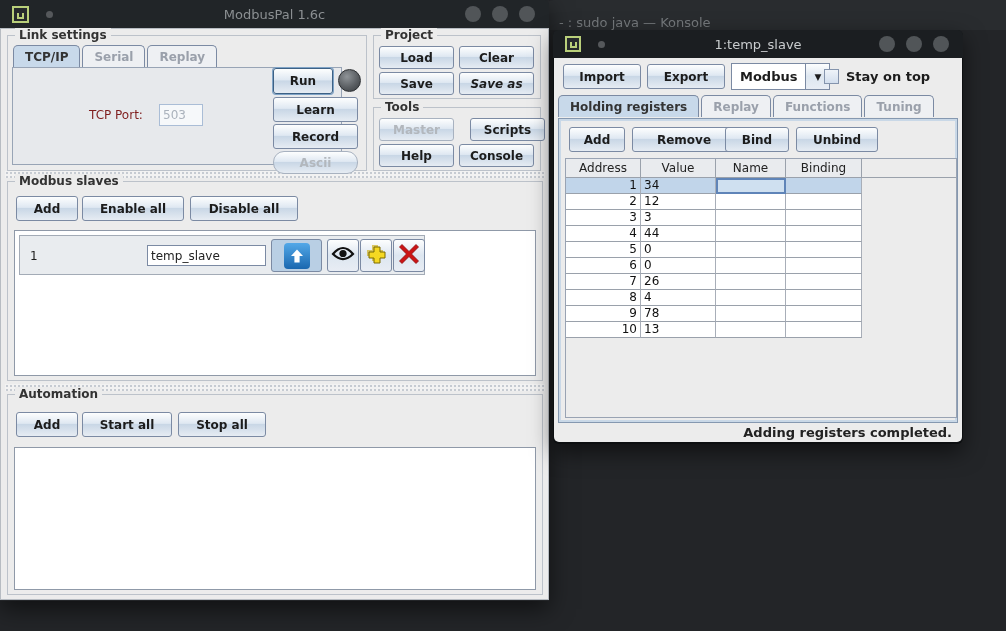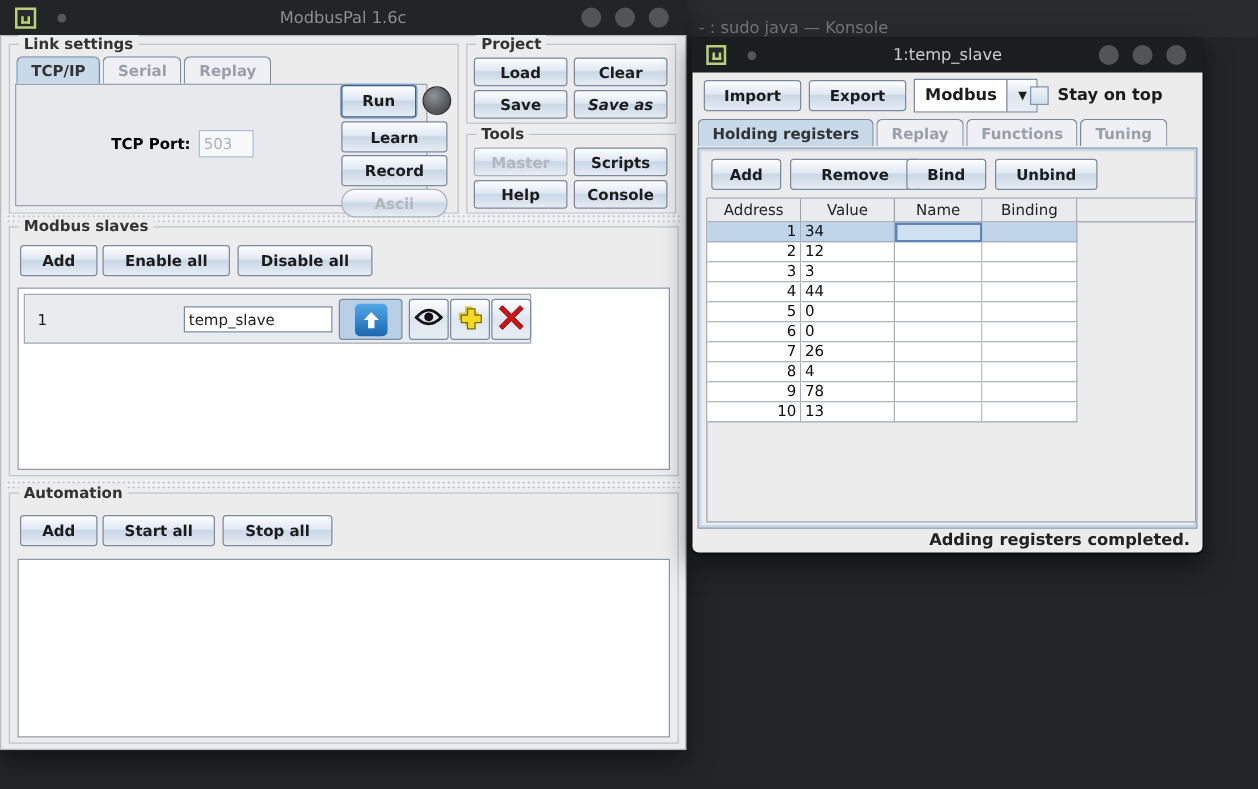--- a/index.html
+++ b/index.html
@@ -115,42 +115,42 @@
     <div class="content" style="left:0; top:28px; width:549px; height:572px; border:1px solid #b7bcc2;">
 
       <div class="group" style="left:6px; top:6px; width:360px; height:136px;">
         <span class="group-title">Link settings</span>
         <div class="tabs-row" style="left:5px; top:9px;">
           <div class="tab selected">TCP/IP</div>
           <div class="tab">Serial</div>
           <div class="tab">Replay</div>
         </div>
         <div class="panel-inset" style="left:4px; top:31px; width:330px; height:98px;">
-          <span class="plain-label" style="left:76px; top:40px; font-weight:bold; color:#000000;">TCP Port:</span>
+          <span class="plain-label" style="left:76px; top:40px; font-weight:normal; color:#7f1d1d;">TCP Port:</span>
           <input class="field disabled" style="left: 146px; top: 36px; width: 44px; height: 22px; color: rgb(170, 178, 188); font-size: 12px;" value="503">
         </div>
         <div class="btn focused" style="left:265px; top:32px; width:60px; height:26px; z-index:3;">Run</div>
         <div class="led" style="left:330px; top:33px; z-index:3;"></div>
         <div class="btn" style="left:265px; top:61px; width:85px; height:25px; z-index:3;">Learn</div>
         <div class="btn" style="left:265px; top:88px; width:85px; height:25px; z-index:3;">Record</div>
         <div class="btn disabled" style="left:265px; top:115px; width:85px; height:23px; z-index:3;border-radius:11px;">Ascii</div>
       </div>
 
       <div class="group" style="left:372px; top:6px; width:168px; height:64px;">
         <span class="group-title">Project</span>
         <div class="btn" style="left:5px; top:10px; width:75px; height:23px;">Load</div>
         <div class="btn" style="left:85px; top:10px; width:75px; height:23px;">Clear</div>
         <div class="btn" style="left:5px; top:36px; width:75px; height:23px;">Save</div>
         <div class="btn" style="left:85px; top:36px; width:75px; height:23px;font-style:italic;">Save as</div>
       </div>
 
       <div class="group" style="left:372px; top:78px; width:168px; height:64px;">
         <span class="group-title">Tools</span>
         <div class="btn disabled" style="left:5px; top:10px; width:75px; height:23px;">Master</div>
-        <div class="btn" style="left:85px; top:10px; width:75px; height:23px;">Scripts</div>
+        <div class="btn" style="left:96px; top:10px; width:75px; height:23px;">Scripts</div>
         <div class="btn" style="left:5px; top:36px; width:75px; height:23px;">Help</div>
         <div class="btn" style="left:85px; top:36px; width:75px; height:23px;">Console</div>
       </div>
 
       <div class="splitter" style="left:4px; top:142px; width:540px;"></div>
 
       <div class="group" style="left:6px; top:152px; width:536px; height:200px;">
         <span class="group-title">Modbus slaves</span>
         <div class="btn" style="left:8px; top:14px; width:62px; height:25px;">Add</div>
         <div class="btn" style="left:74px; top:14px; width:102px; height:25px;">Enable all</div>

